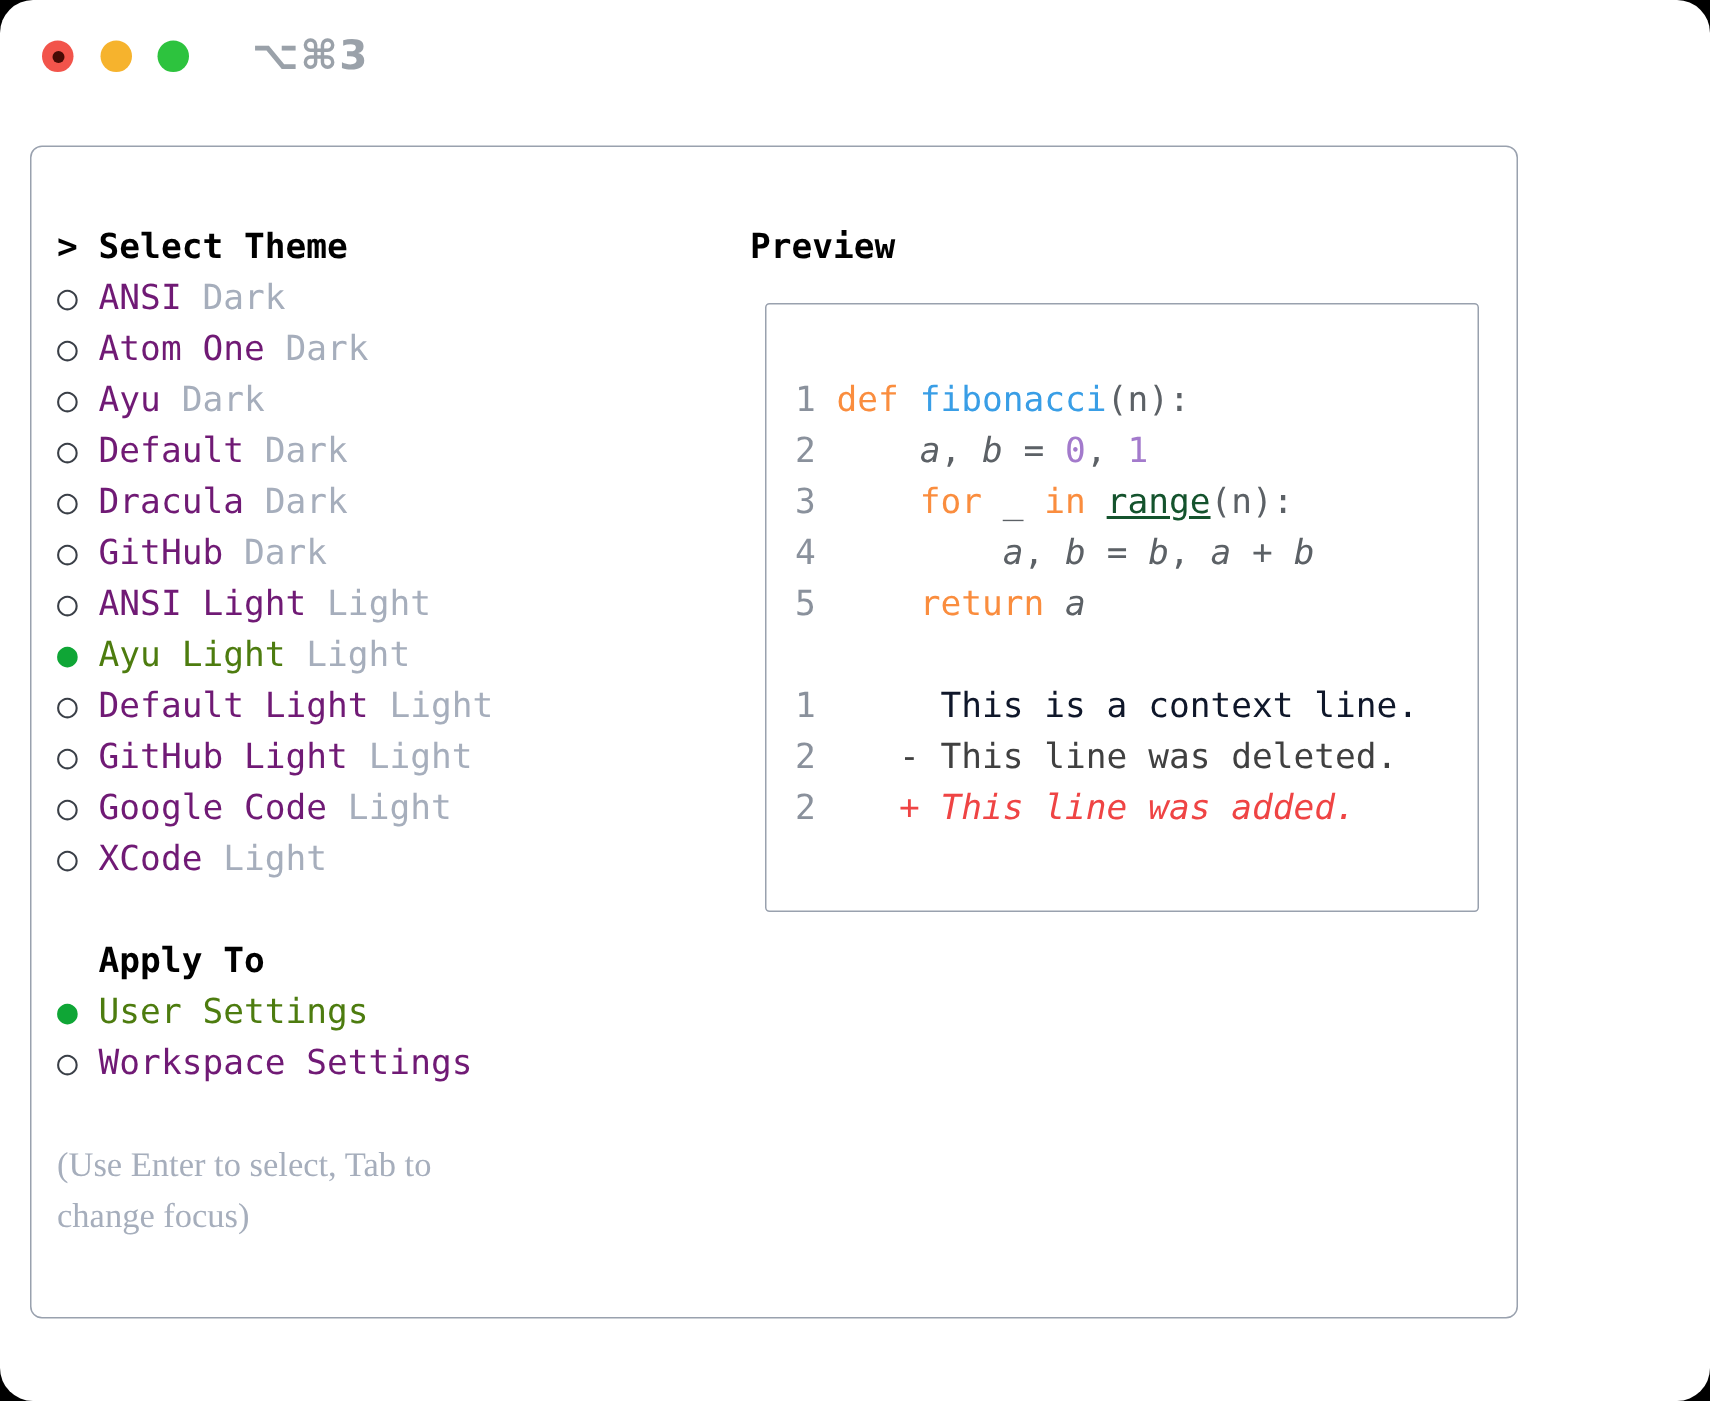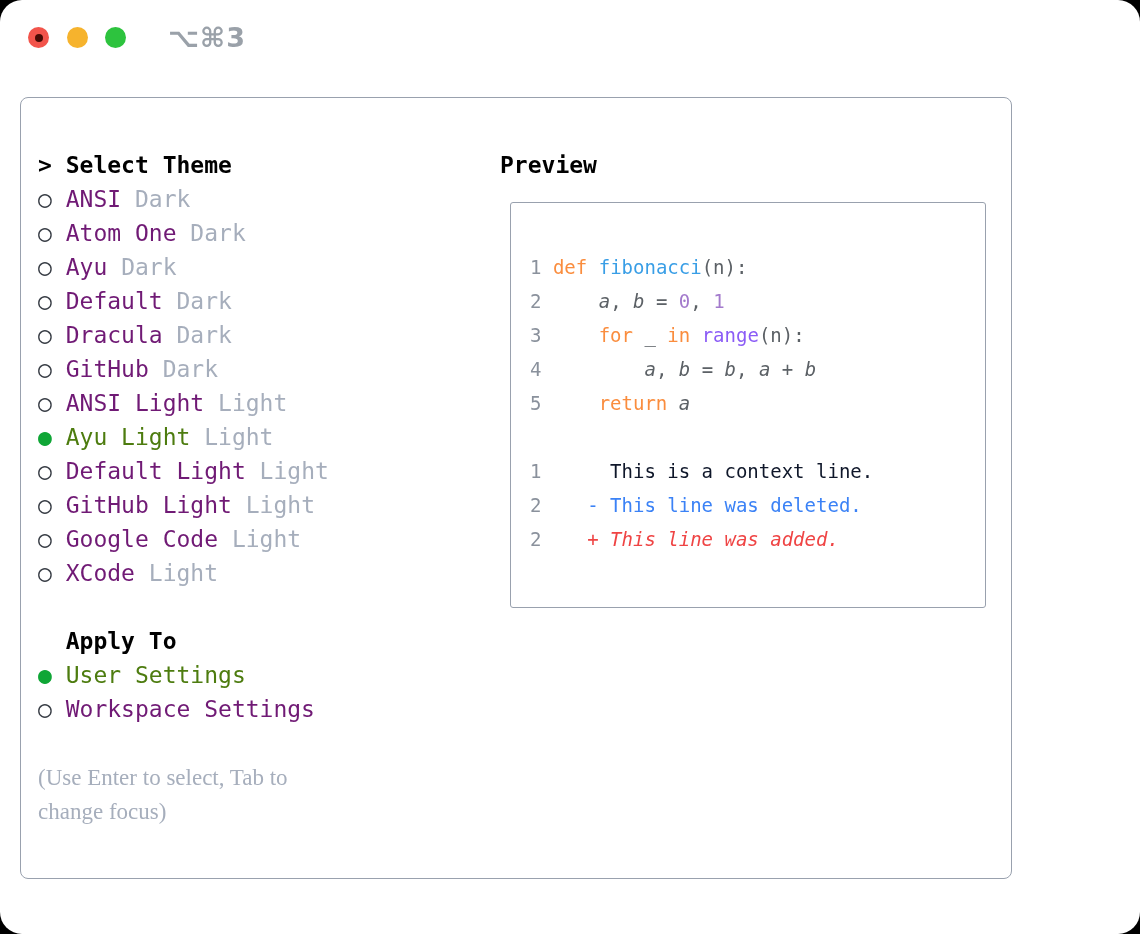--- a/index.html
+++ b/index.html
@@ -72,32 +72,32 @@
   .preview-box {
     position: absolute;
     left: 510px; top: 202px;
     width: 476px; height: 406px;
     border: 1.5px solid #99a1ae;
     border-radius: 3px;
     box-sizing: border-box;
   }
   .code {
     position: absolute; left: 530px; top: 250px;
-    font-size: 19px; white-space: pre;
+    font-size: 23px; white-space: pre;
   }
   .crow { height: 34px; line-height: 34px; }
   .ln   { color: #8a919c; }
   .fg   { color: #5c6166; }
   .kw   { color: #fa8d3e; }
   .fn   { color: #399ee6; }
   .numt { color: #a37acc; }
-  .call { color: #8b5cf6; }
+  .call { color: #14532d; text-decoration: underline; }
   .var  { color: #5c6166; font-style: italic; }
   .ctx  { color: #0f172a; }
-  .del  { color: #3b82f6; }
+  .del  { color: #404040; }
   .add  { color: #ef4444; font-style: italic; }
 </style>
 </head>
 <body>
 
 <div class="window">
 
   <div class="titlebar">
     <div class="dot red"></div>
     <div class="dot yellow"></div>

